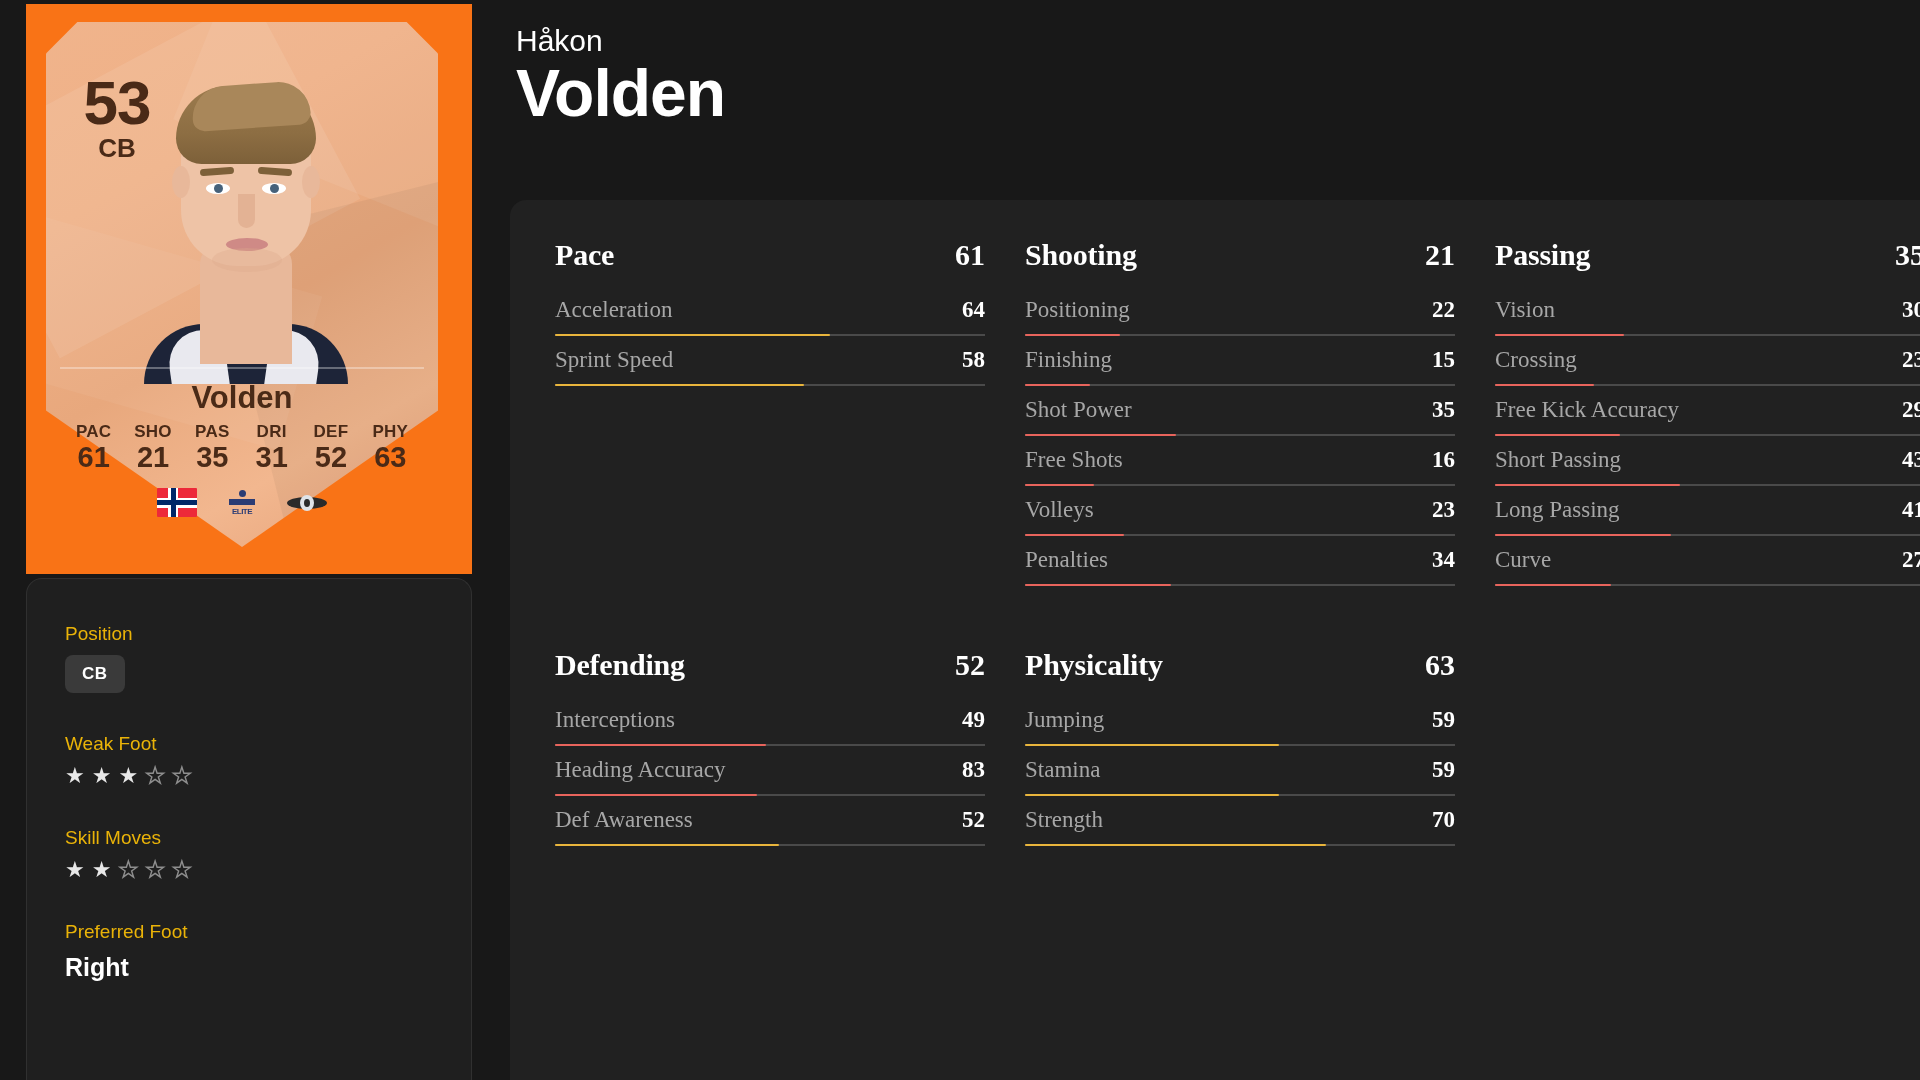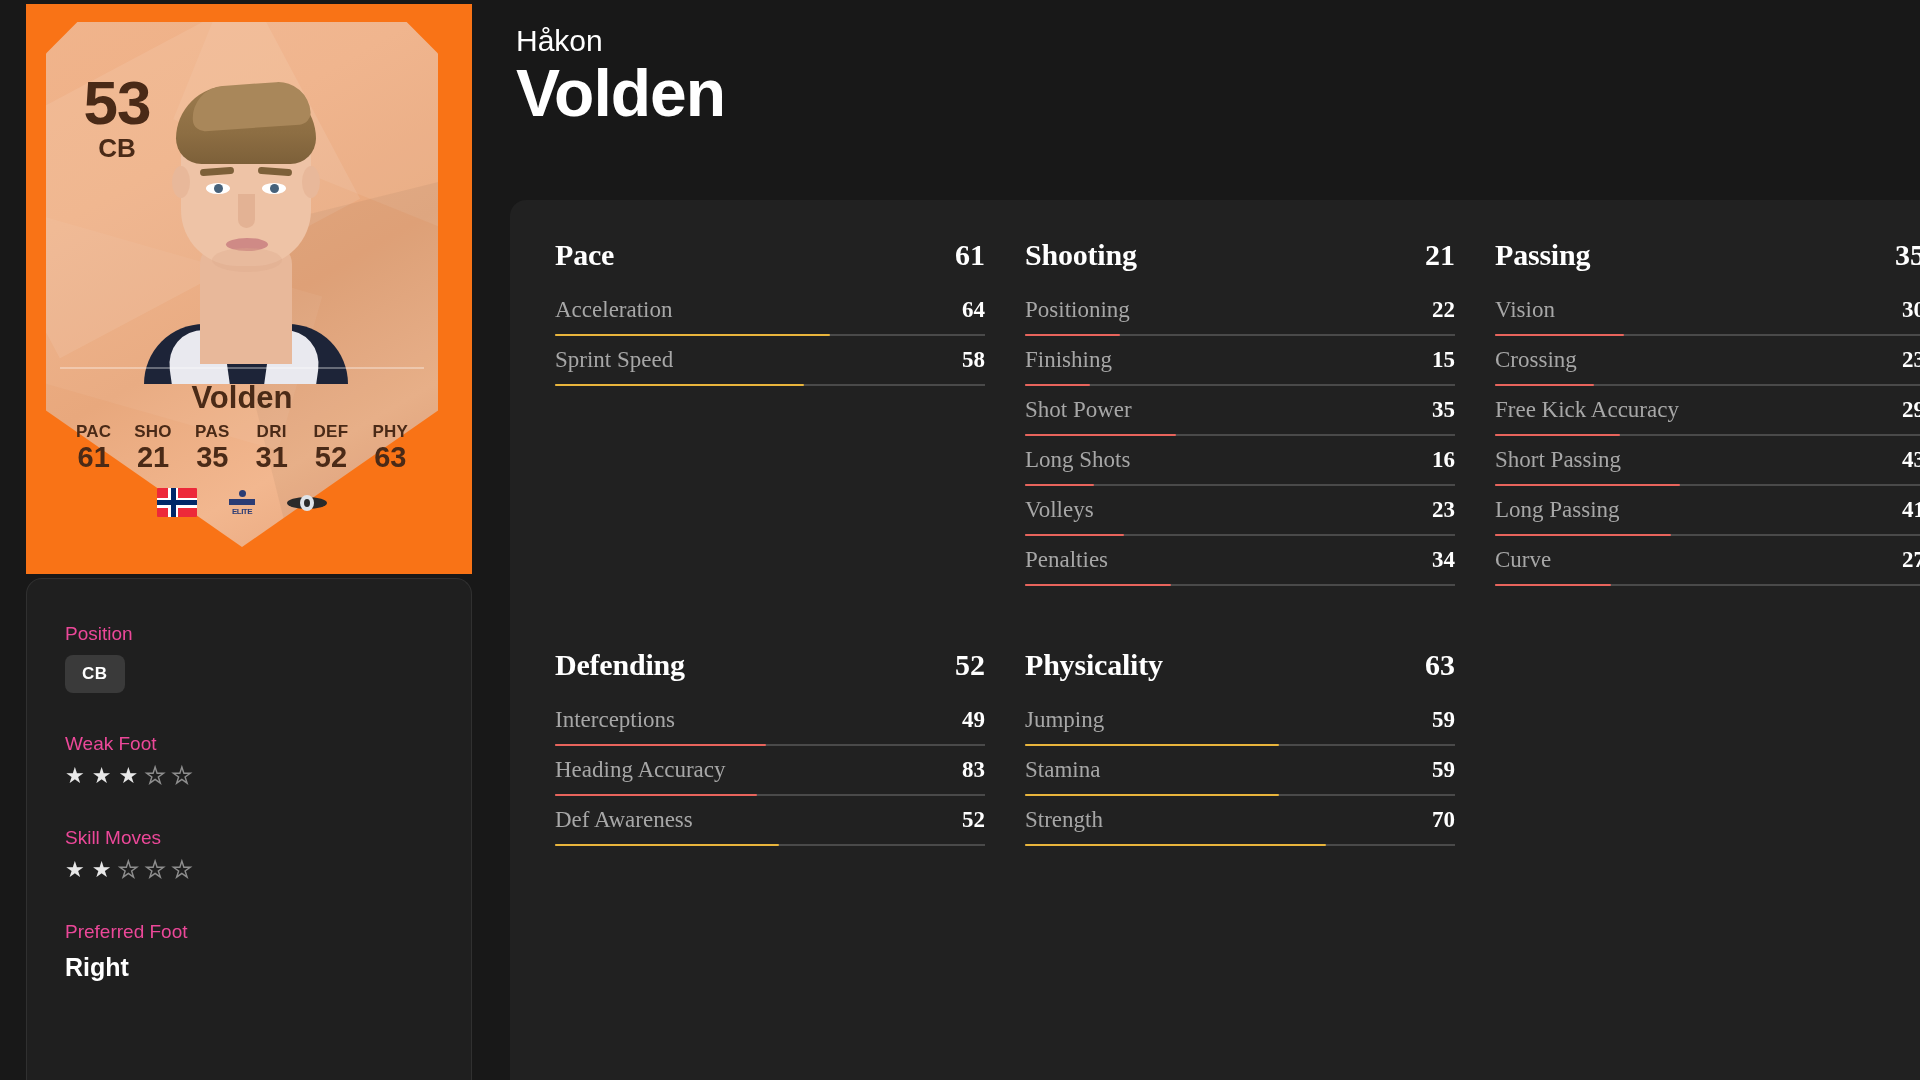--- a/index.html
+++ b/index.html
@@ -90,21 +90,21 @@
   .cb-mid{ position:absolute; left:13px; top:2px; width:14px; height:16px; background:#dfe3e8; border-radius:50%; }
   .cb-ctr{ position:absolute; left:17px; top:6px; width:6px; height:8px; background:#2a2a2a; border-radius:50%; }
 
   
   .info-panel{
     position:absolute; left:26px; top:578px; width:446px; height:502px;
     background:#1f1f1f; border:1px solid #303030; border-radius:16px 16px 0 0;
     border-bottom:none;
   }
   .info-inner{ padding:44px 38px 0 38px; }
-  .info-label{ font-size:19px; color:#ec4899; margin-bottom:10px; }
+  .info-label{ font-size:19px; color:#eab308; margin-bottom:10px; }
   .pos-chip{ display:inline-block; background:#3a3a3a; color:#fff;
     font-size:17px; font-weight:bold; padding:9px 17px; border-radius:8px; letter-spacing:.5px; }
   .info-group{ margin-bottom:40px; }
   .stars{ display:flex; gap:7px; font-size:22px; line-height:1; }
   .star{ color:#e8e8e8; }
   .star.off{ color:transparent; -webkit-text-stroke:1.4px #8e8e8e; }
   .info-value{ font-size:25px; font-weight:bold; color:#fff; }
 
   
   .stats-panel{
@@ -371,21 +371,21 @@
             <div class="srow-line">
               <span class="sname">Shot Power</span>
               <span class="sval">35</span>
             </div>
             <div class="track">
               <div class="fill" style="width:35%;background:#e8645c;"></div>
             </div>
           </div>
           <div class="srow">
             <div class="srow-line">
-              <span class="sname">Long Shots</span>
+              <span class="sname">Free Shots</span>
               <span class="sval">16</span>
             </div>
             <div class="track">
               <div class="fill" style="width:16%;background:#e8645c;"></div>
             </div>
           </div>
           <div class="srow">
             <div class="srow-line">
               <span class="sname">Volleys</span>
               <span class="sval">23</span>

